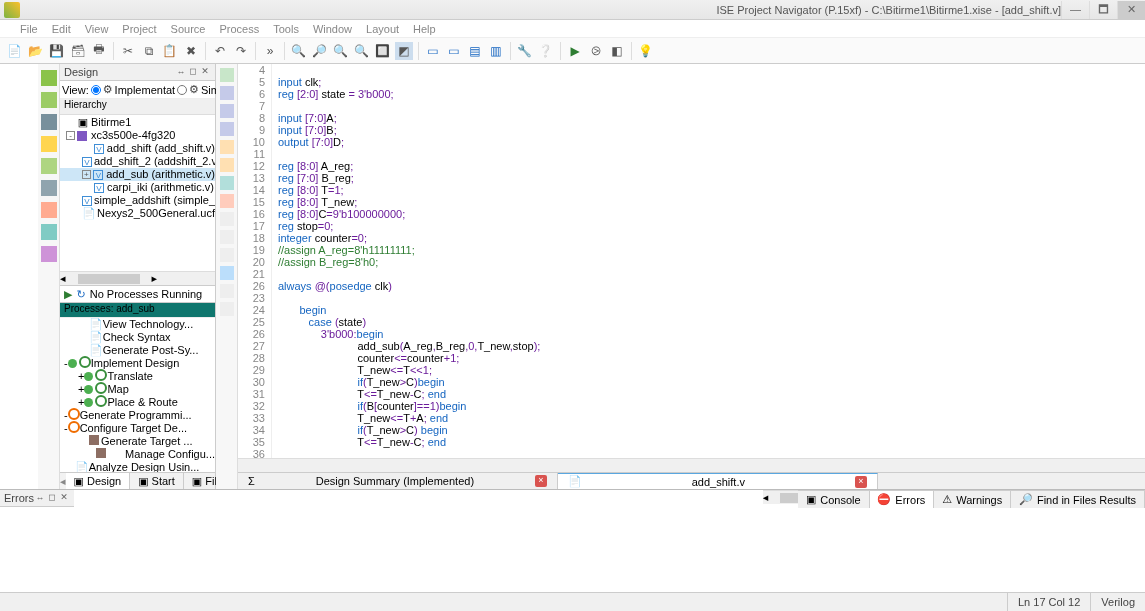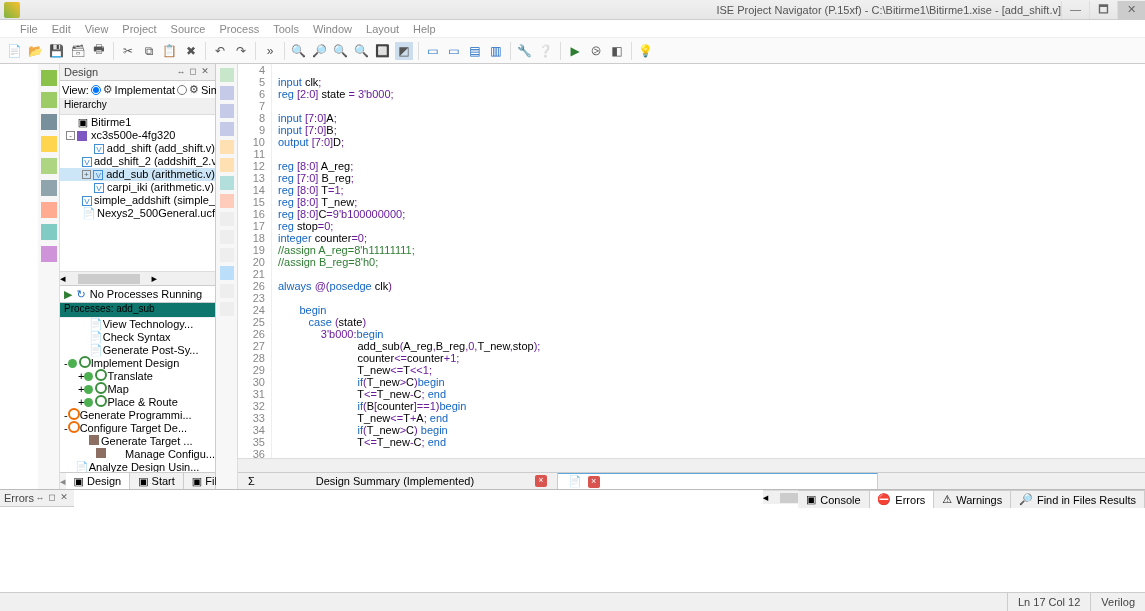--- a/index.html
+++ b/index.html
@@ -379,20 +379,21 @@
     </div>
     <div class="edscroll"></div>
     <div class="edtabs" id="edtabs">
         <div class="etab" style="flex: 0 0 320px;">
           <span>Σ</span>
           <span style="flex: 1 1 0%; text-align: center;">Design Summary (Implemented)</span>
           <span class="x">×</span>
         </div>
         <div class="etab active" style="flex: 0 0 320px;">
           <span>📄</span>
+          <span style="flex: 1 1 0%; text-align: center;">add_shift.v</span>
           <span class="x">×</span>
         </div>
       </div>
   </div>
 </div>
 
 <div class="errors-pane">
   <div class="pane-hdr">
     <span>Errors</span>
     <span class="spacer"></span>

